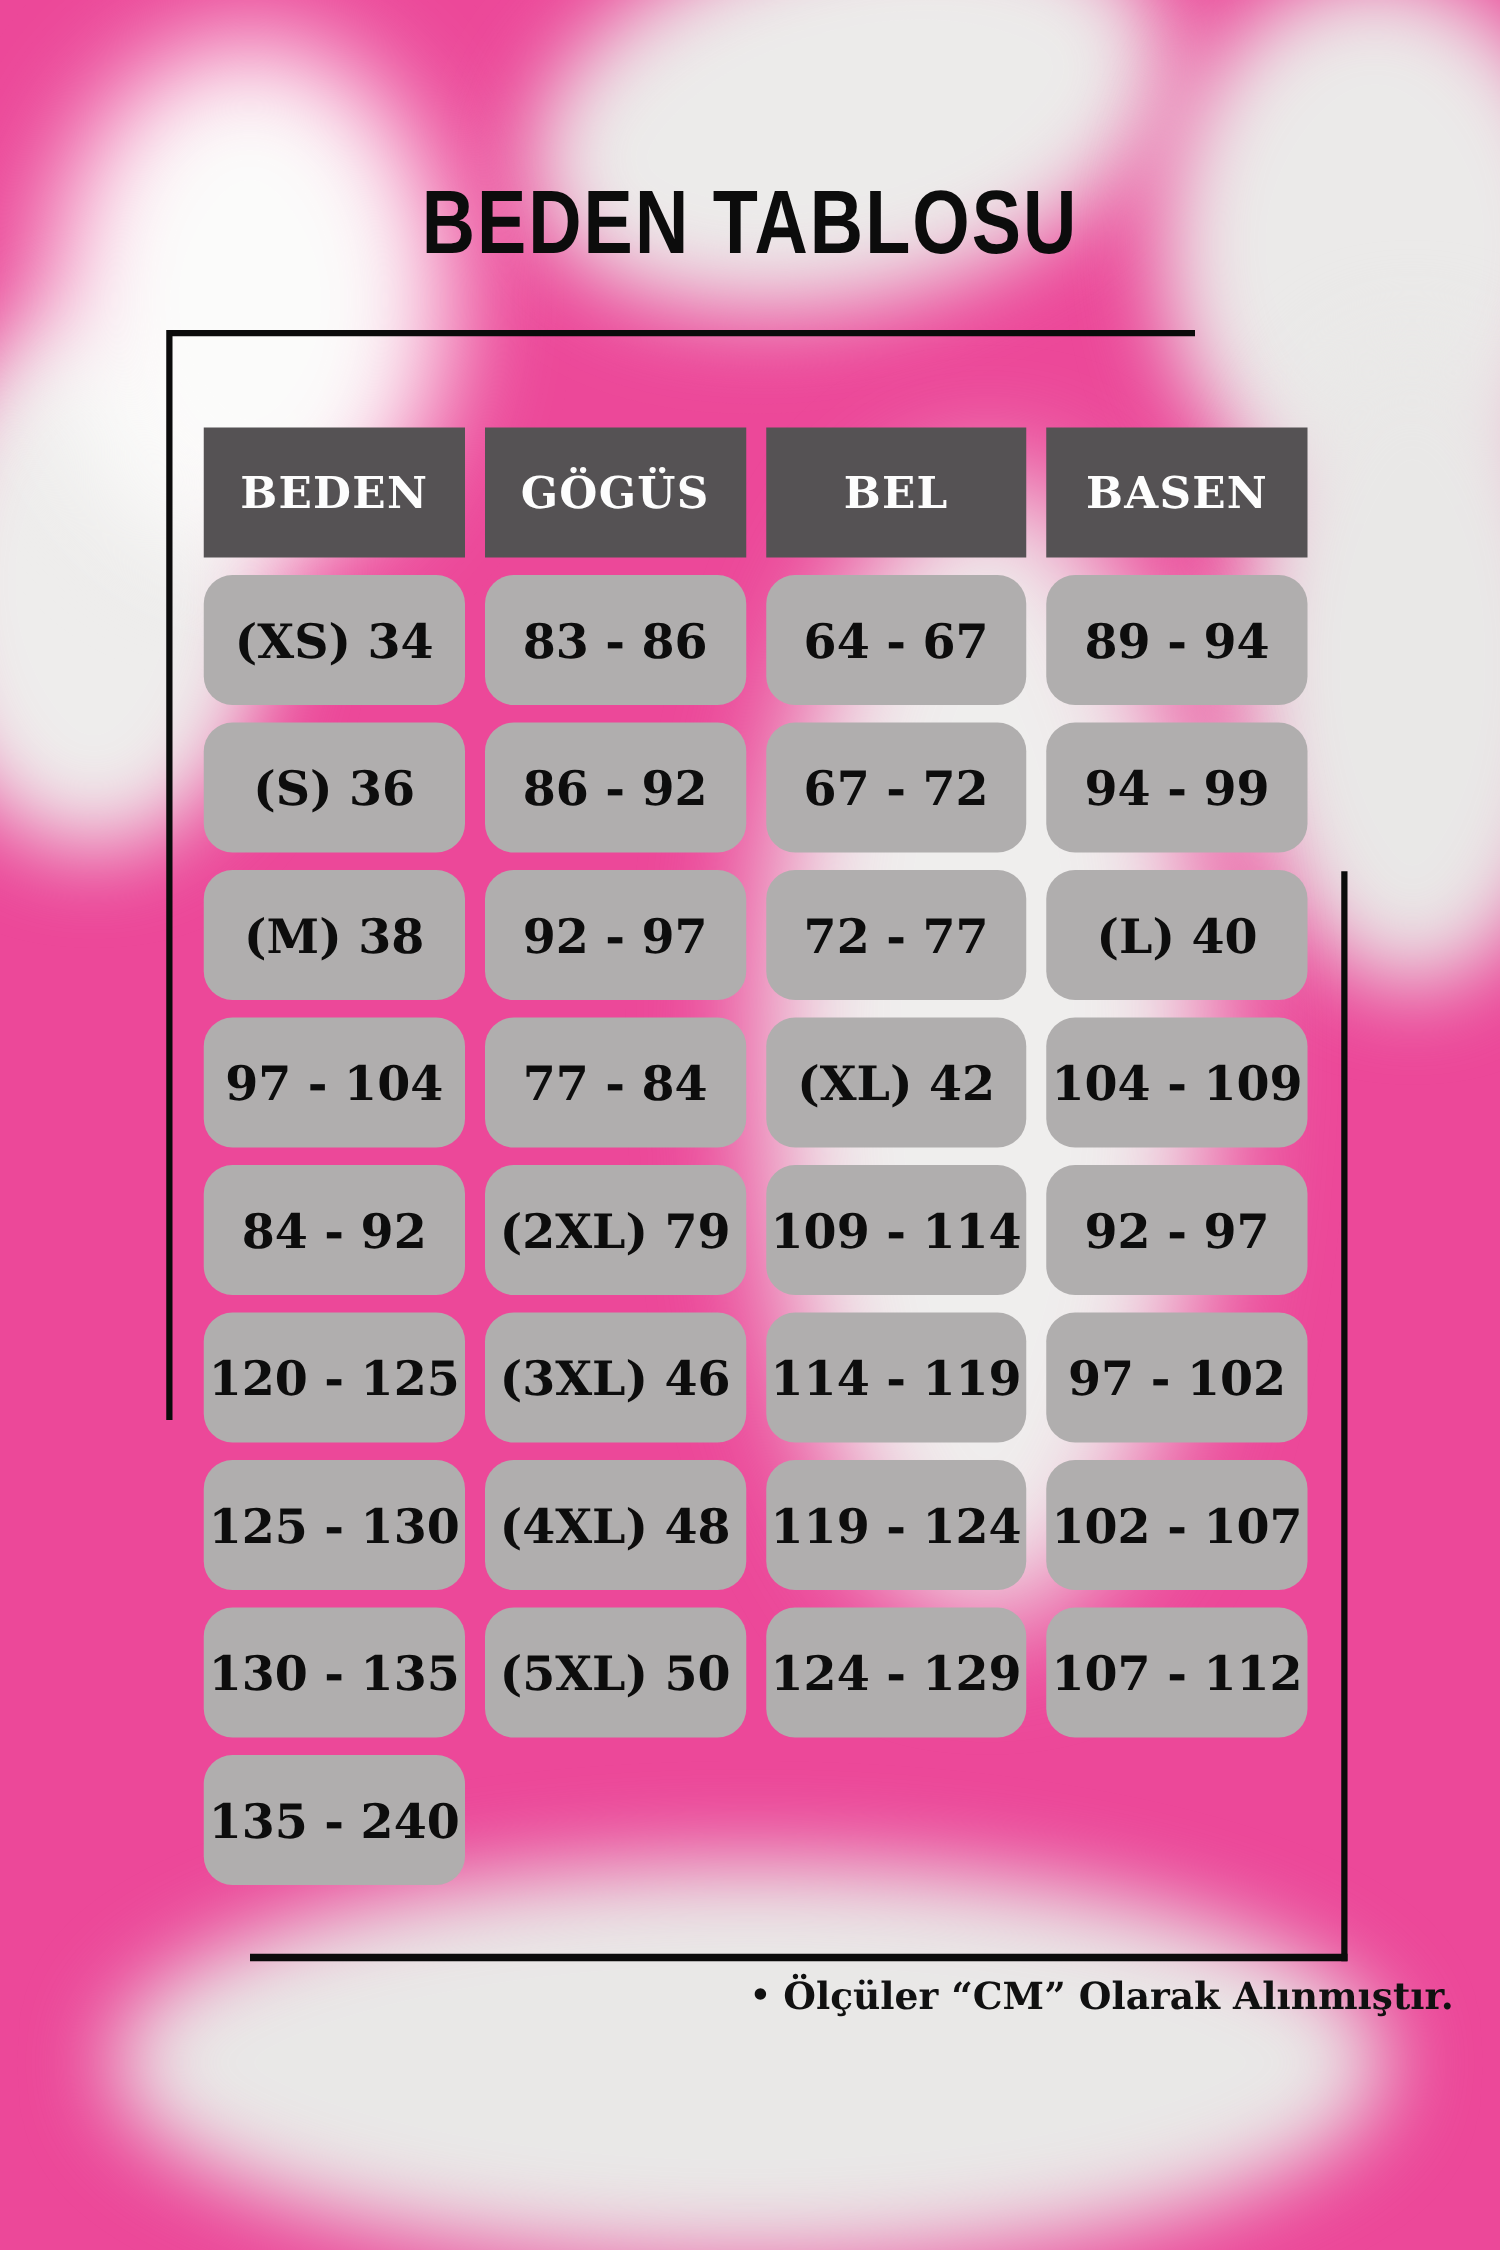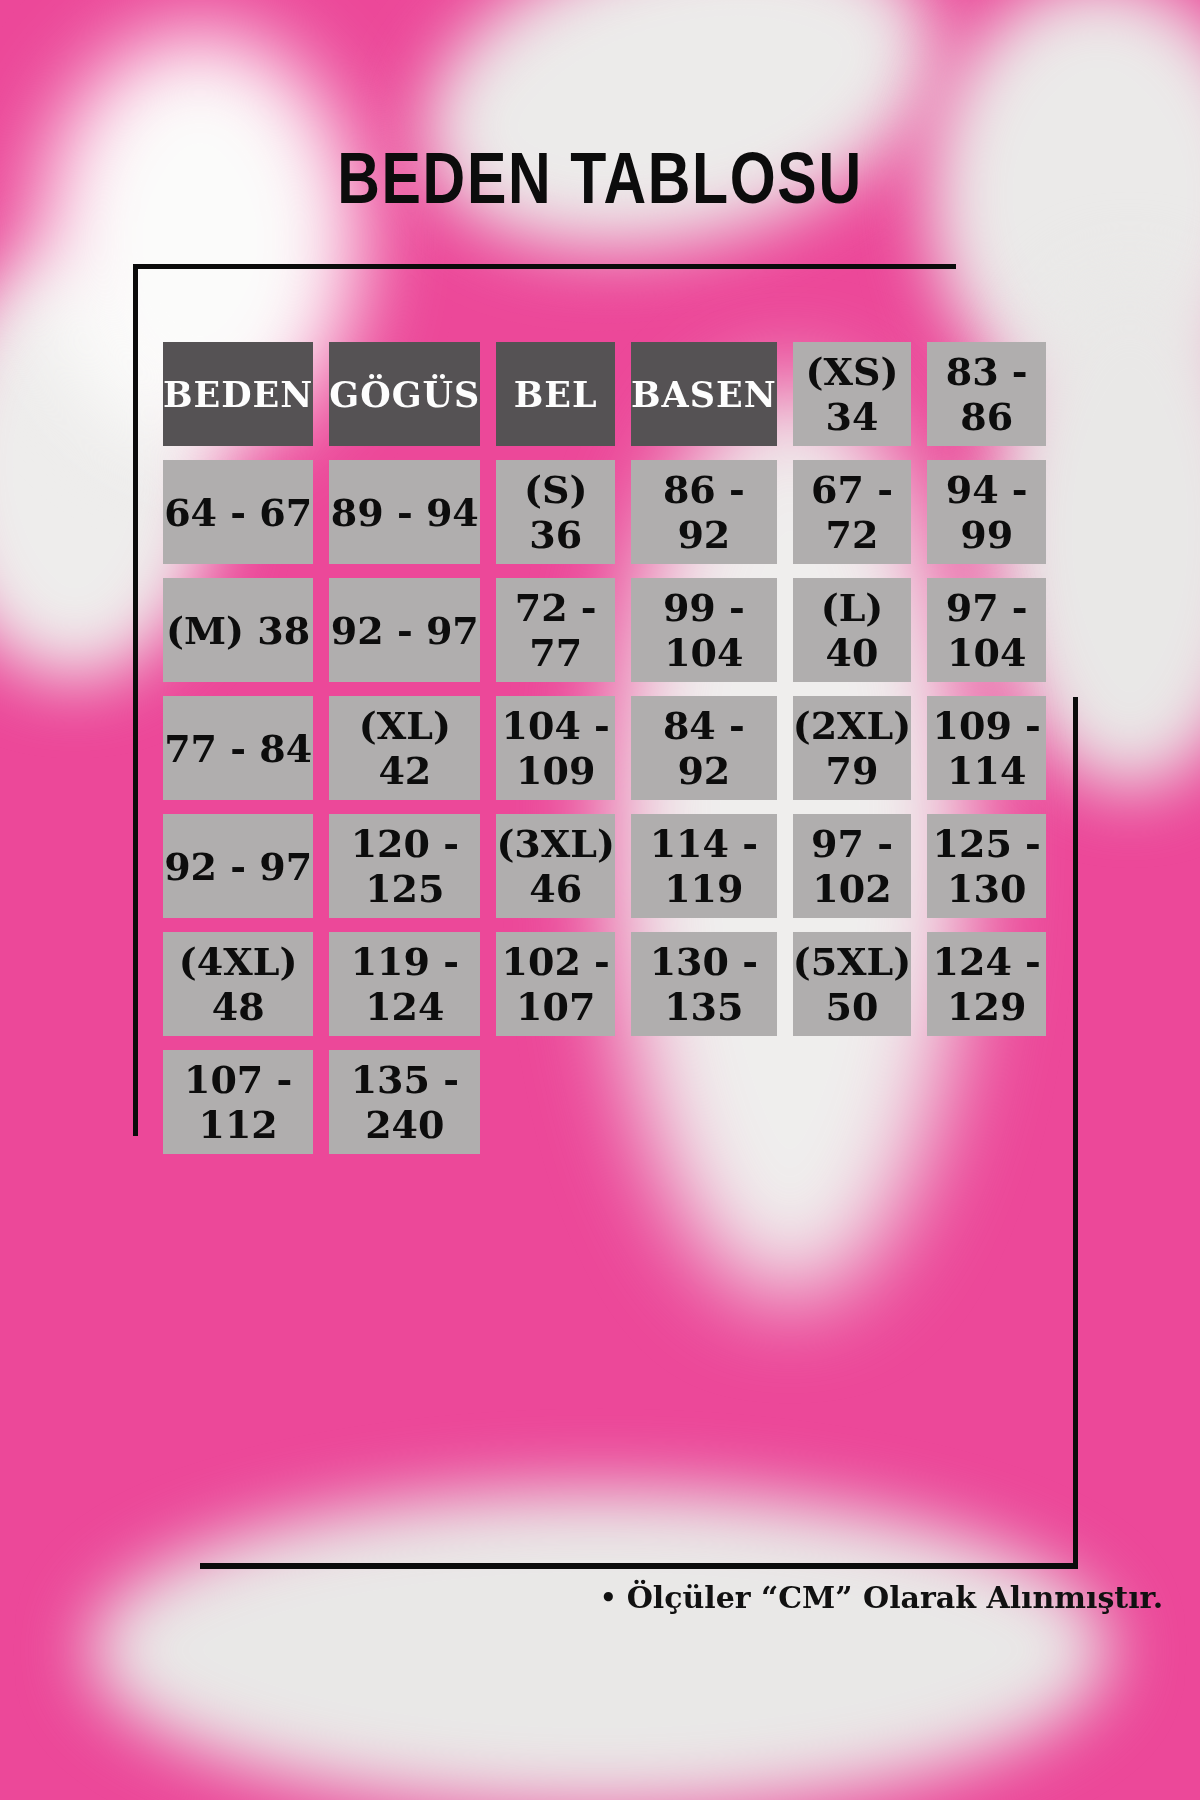--- a/index.html
+++ b/index.html
@@ -33,38 +33,39 @@
   
   .rule{position:absolute;background:#0b0b0b;}
   .rule-top{left:135px;top:264px;width:821px;height:5px;}
   .rule-left{left:133px;top:264px;width:5px;height:872px;}
   .rule-right{left:1073px;top:697px;width:5px;height:872px;}
   .rule-bottom{left:200px;top:1563px;width:878px;height:6px;}
 
   .size-table{
     position:absolute;left:163px;top:342px;width:883px;
     display:grid;
-    grid-template-columns:repeat(6,1fr);
+    grid-template-columns:repeat(4,1fr);
     grid-auto-rows:104px;
     column-gap:16px;row-gap:14px;
   }
   .cell{
     display:flex;align-items:center;justify-content:center;
     text-align:center;
     font-weight:bold;
   }
   .header-cell{
     background:var(--header-bg,#555254);
     color:var(--header-text,#fdfdfd);
     font-size:35px;letter-spacing:1px;
   }
   .data-cell{
     background:var(--cell-bg,#b0aeae);
     color:var(--cell-text,#0d0d0d);
     font-size:38px;
+    border-radius:23px;
   }
 
   .footnote{
     position:absolute;left:600px;top:1580px;width:500px;
     text-align:center;
     font-size:30px;font-weight:bold;color:#111;
     white-space:nowrap;
   }
   .footnote .bullet{font-size:26px;vertical-align:2px;margin-right:10px;}
 </style>
@@ -99,21 +100,20 @@
       <div class="cell data-cell">83 - 86</div>
       <div class="cell data-cell">64 - 67</div>
       <div class="cell data-cell">89 - 94</div>
       <div class="cell data-cell">(S) 36</div>
       <div class="cell data-cell">86 - 92</div>
       <div class="cell data-cell">67 - 72</div>
       <div class="cell data-cell">94 - 99</div>
       <div class="cell data-cell">(M) 38</div>
       <div class="cell data-cell">92 - 97</div>
       <div class="cell data-cell">72 - 77</div>
-      <div class="cell data-cell">99 - 104</div>
       <div class="cell data-cell">(L) 40</div>
       <div class="cell data-cell">97 - 104</div>
       <div class="cell data-cell">77 - 84</div>
       <div class="cell data-cell">(XL) 42</div>
       <div class="cell data-cell">104 - 109</div>
       <div class="cell data-cell">84 - 92</div>
       <div class="cell data-cell">(2XL) 79</div>
       <div class="cell data-cell">109 - 114</div>
       <div class="cell data-cell">92 - 97</div>
       <div class="cell data-cell">120 - 125</div>

